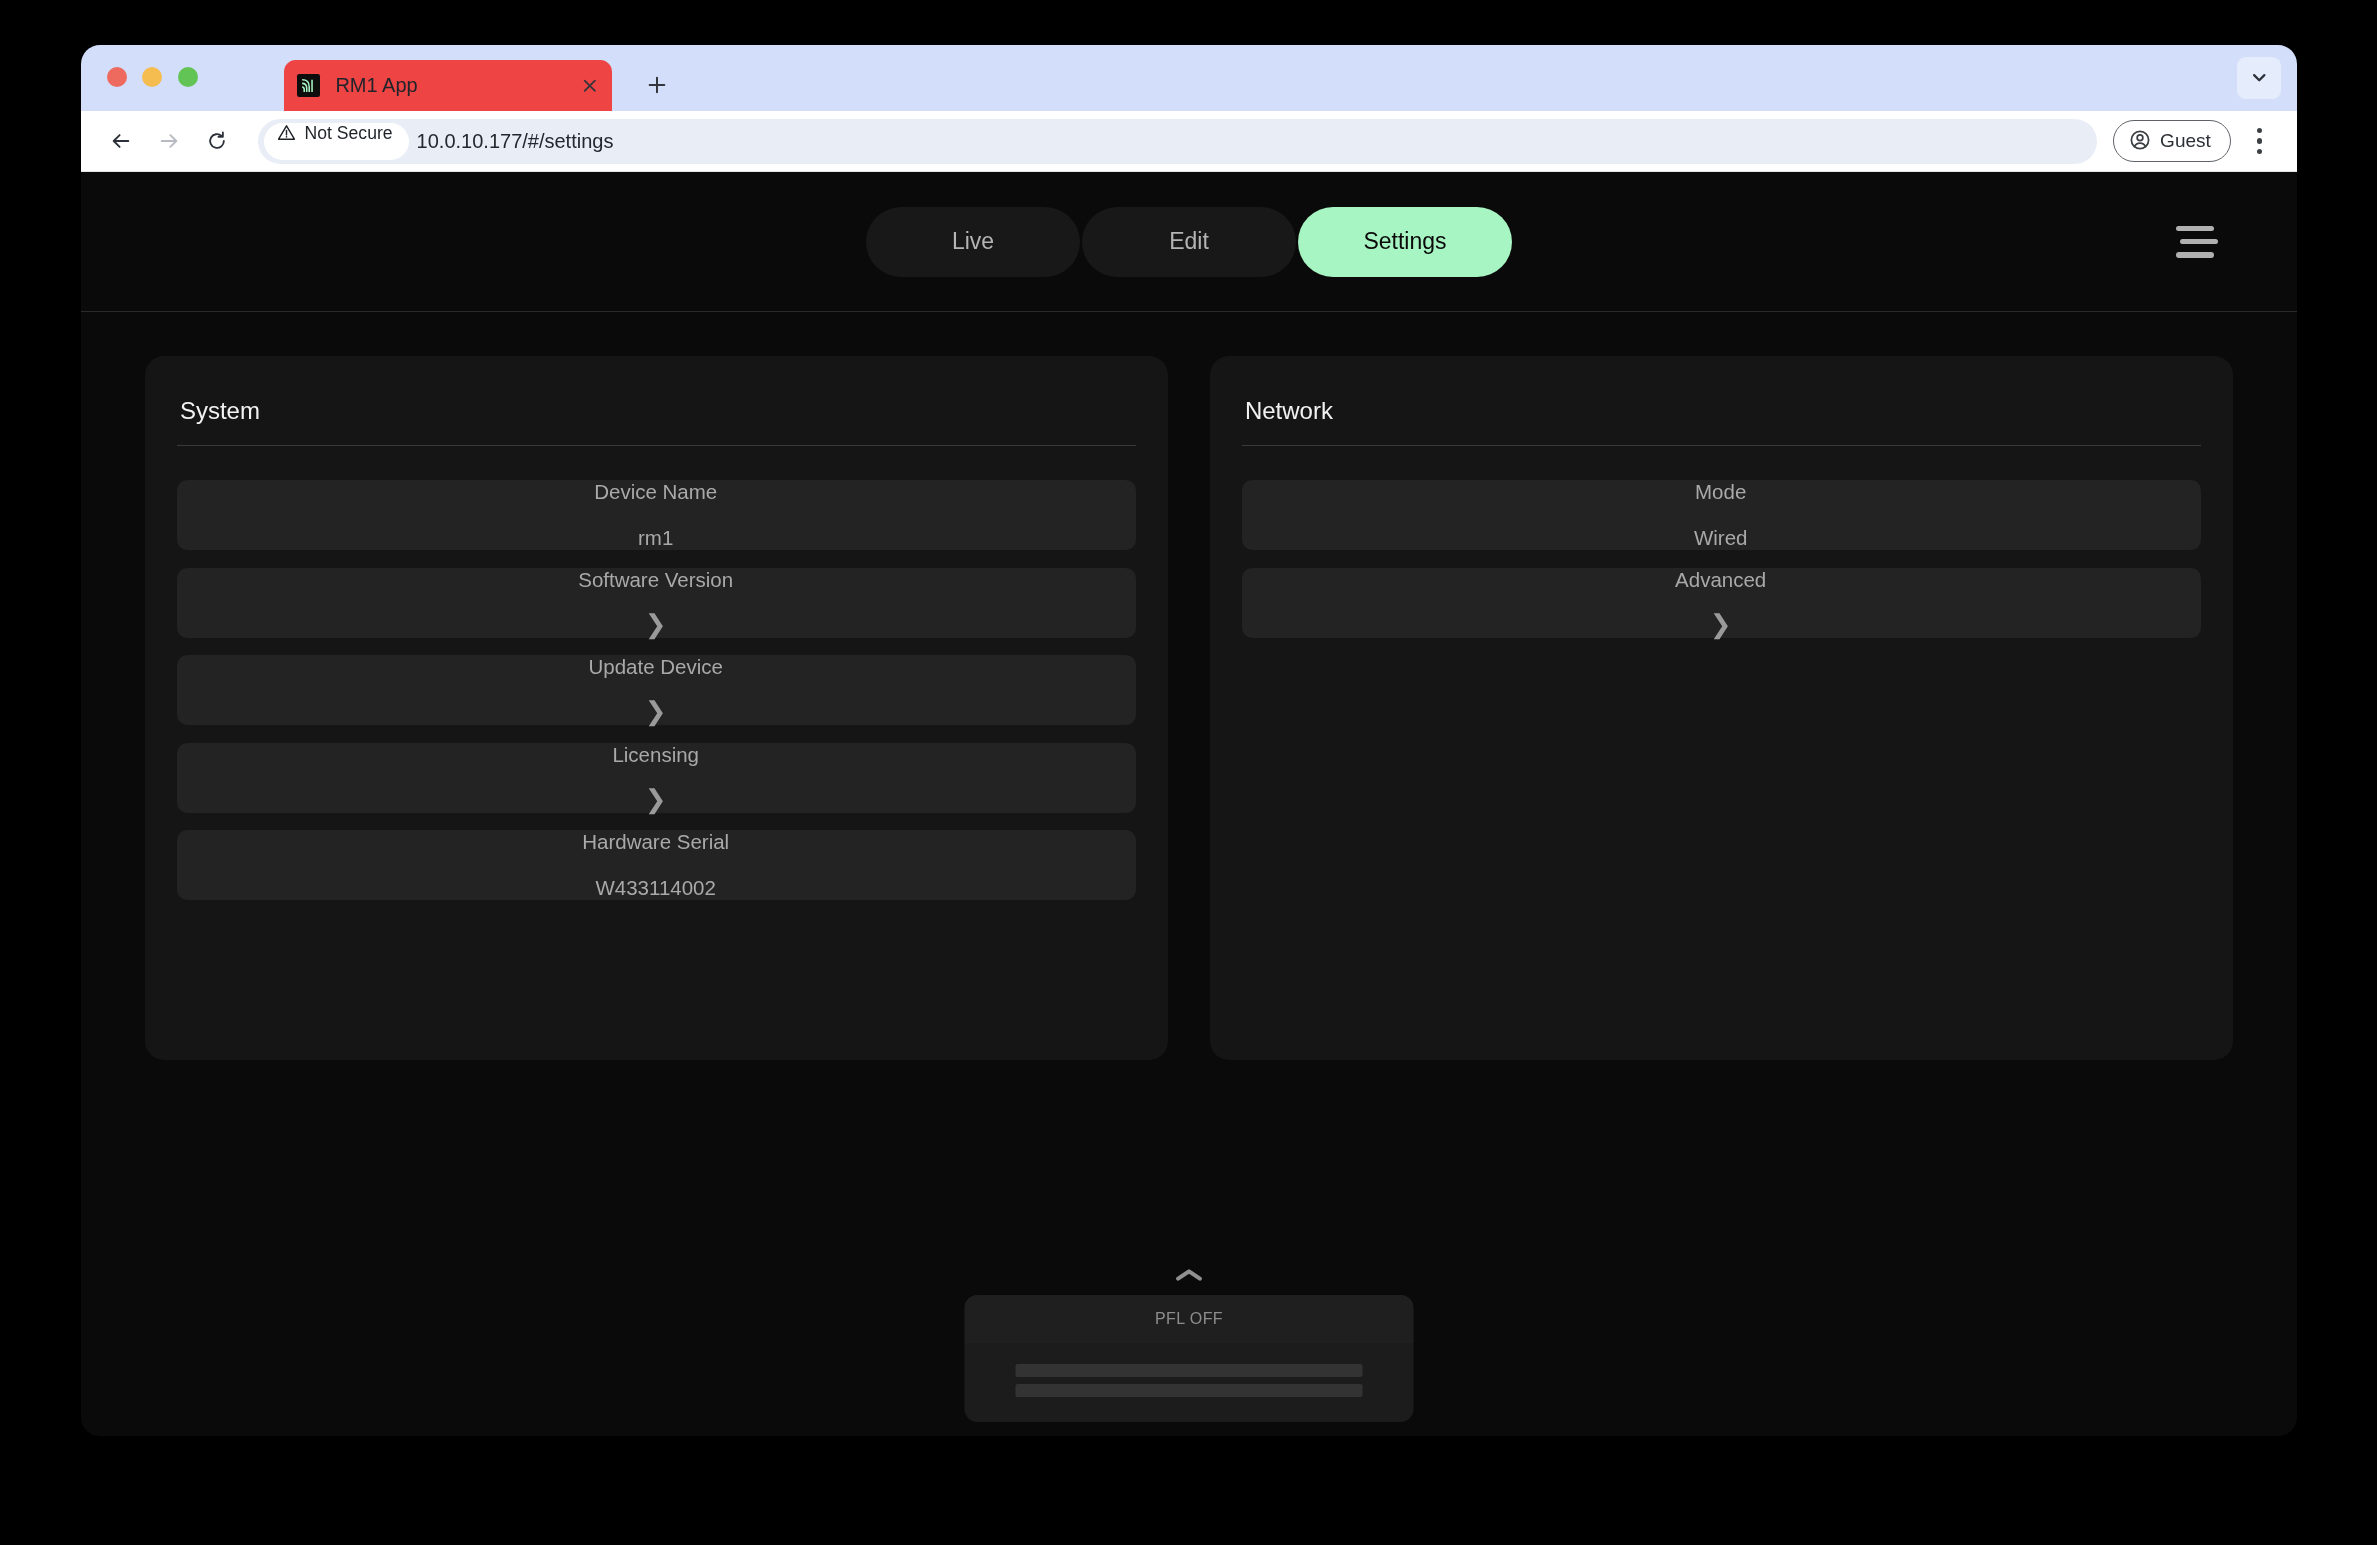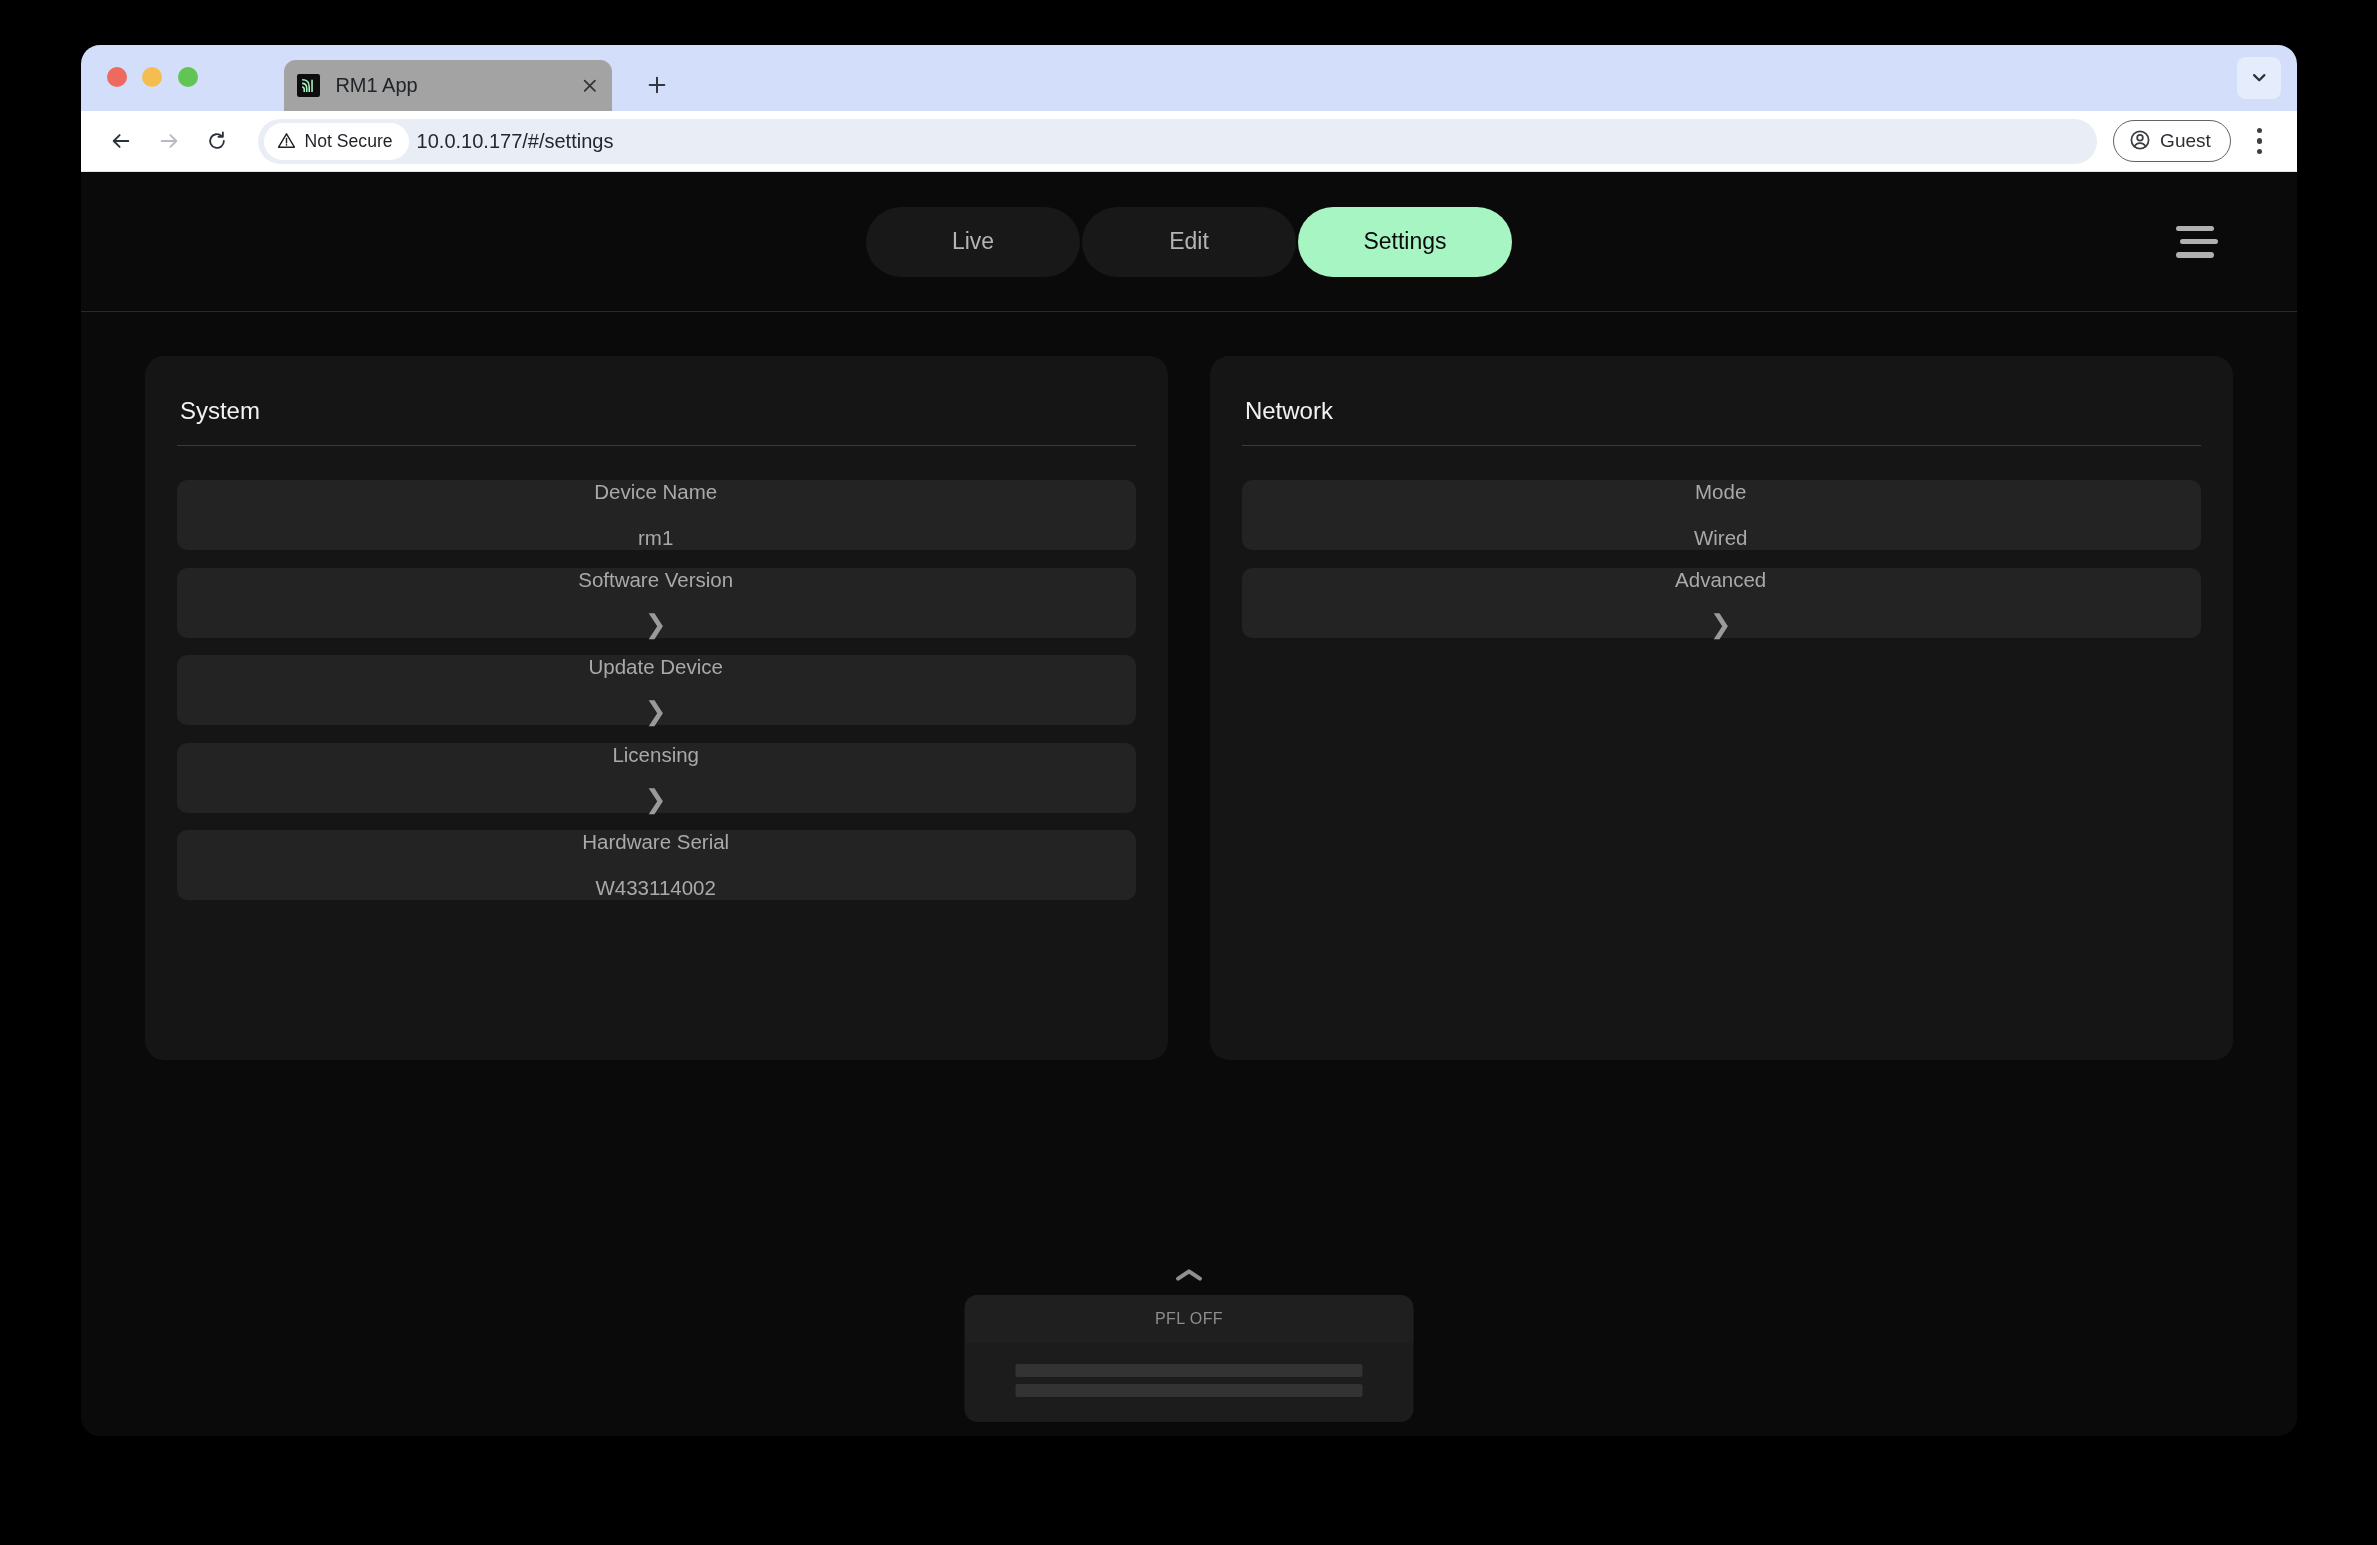--- a/index.html
+++ b/index.html
@@ -37,21 +37,21 @@
   }
   .tl { width: 20px; height: 20px; border-radius: 50%; }
   .tl-red { background: #ee6a5f; }
   .tl-yellow { background: #f5bd4f; }
   .tl-green { background: #61c454; }
 
   #browser-tab {
     position: absolute;
     left: 203px; bottom: 0;
     width: 328px; height: 51px;
-    background: #a3a3a3;
+    background: #ef4444;
     border-radius: 11.7px 11.7px 0 0;
     display: flex; align-items: center;
     padding: 0 0 0 13px;
   }
   #tab-favicon {
     width: 23px; height: 23px;
     background: #0d0d0d;
     border-radius: 2.2px;
     display: flex; align-items: center; justify-content: center;
     flex: 0 0 auto;
@@ -117,21 +117,21 @@
     padding-left: 5.9px;
     margin-left: 13px;
     margin-right: 16px;
     min-width: 0;
   }
   #security-chip {
     height: 37px;
     background: #ffffff;
     border-radius: 19px;
     display: flex;
-    align-items: center;
+    align-items: flex-start;
     padding: 0 16px 0 13px;
     gap: 8.8px;
     flex: 0 0 auto;
   }
   #security-chip-label {
     font-size: 17.6px;
     color: #1f2328;
     white-space: nowrap;
   }
   #omnibox-url {

